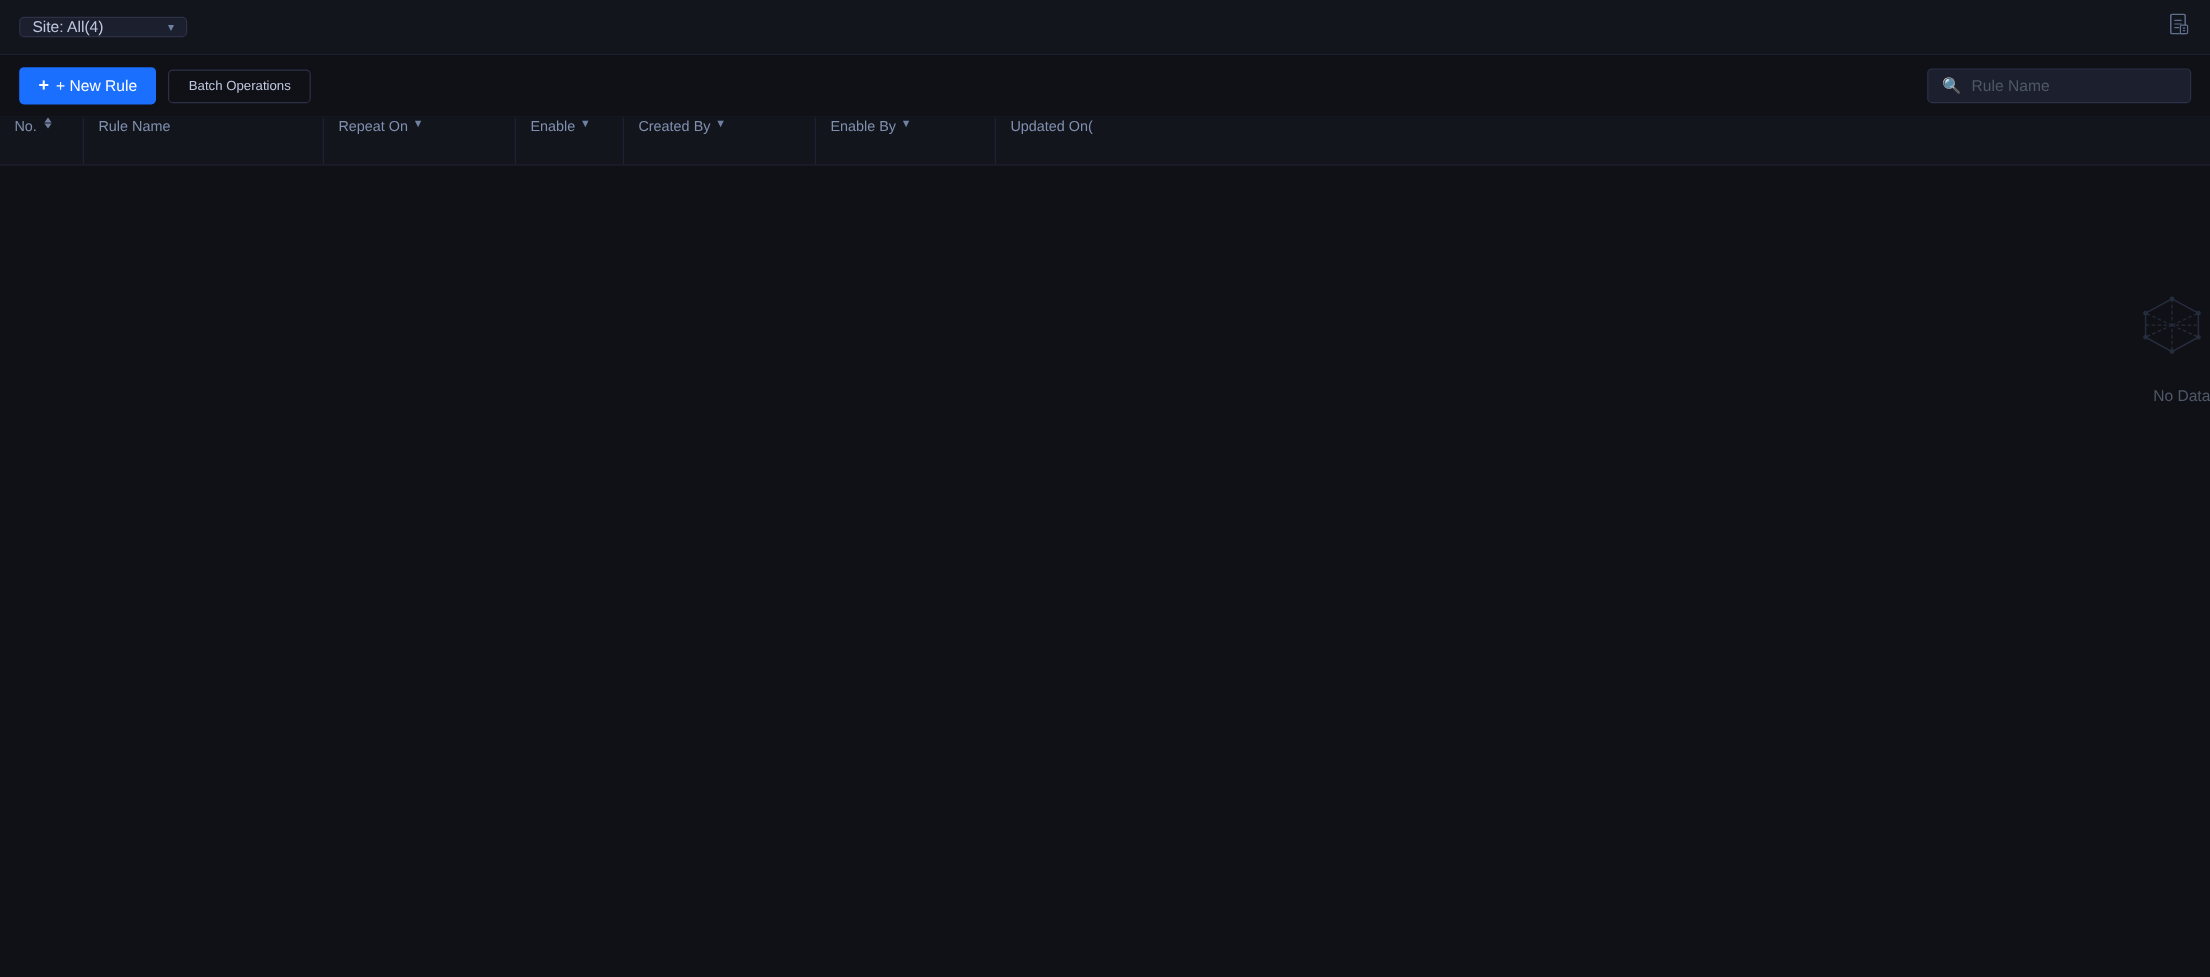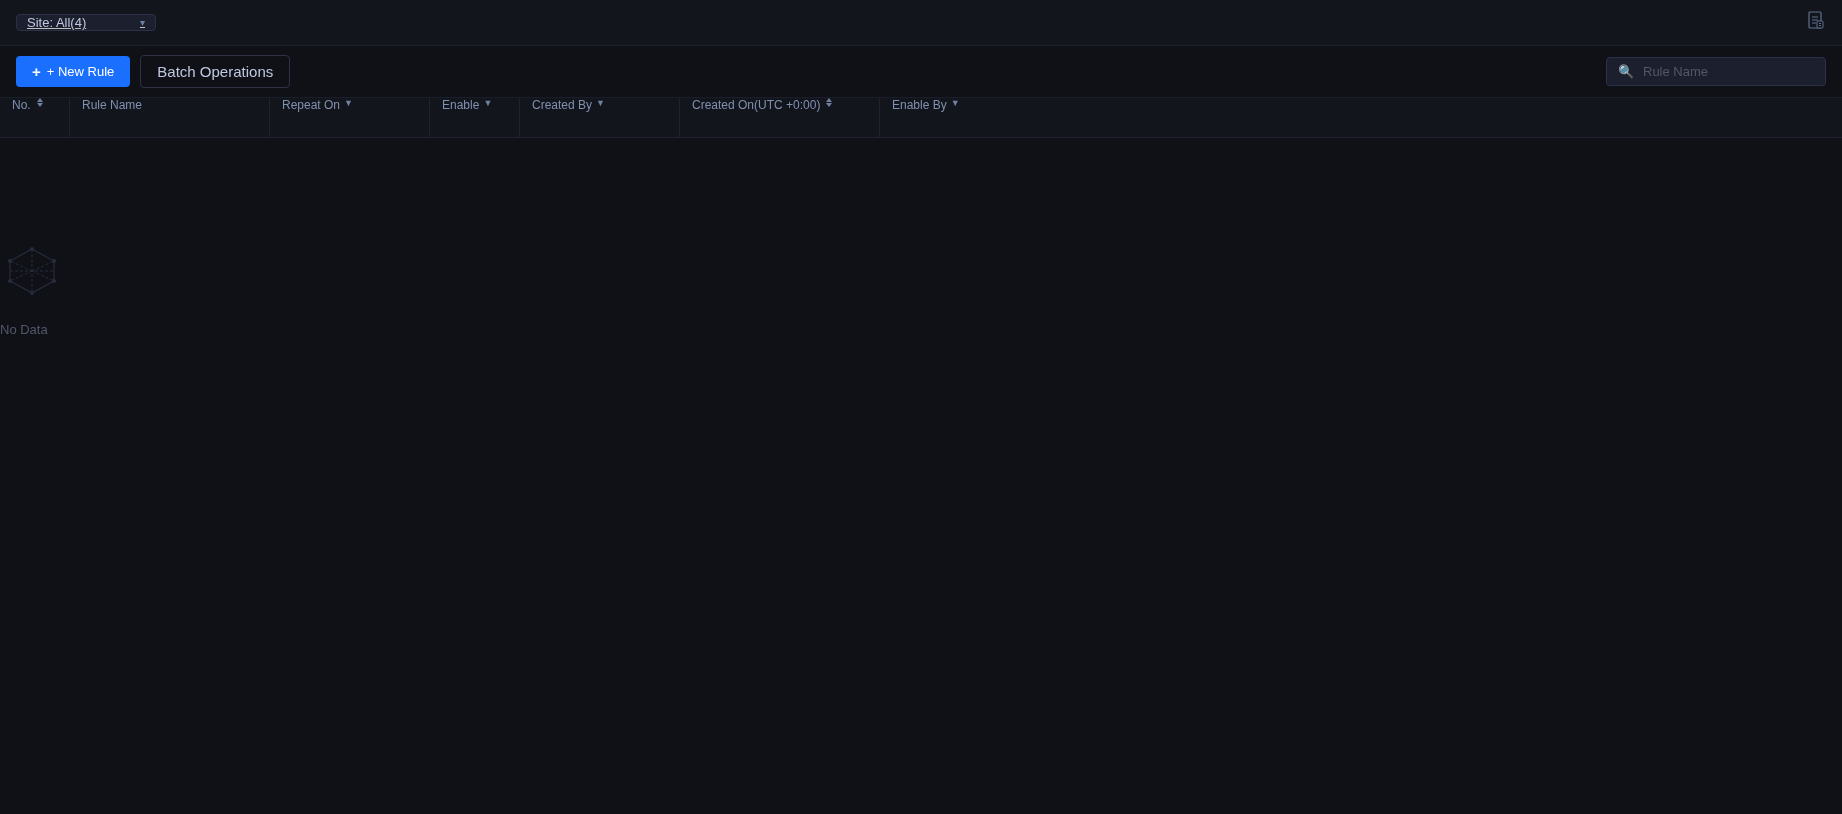--- a/index.html
+++ b/index.html
@@ -31,21 +31,20 @@
     .site-selector {
       display: flex;
       align-items: center;
       background-color: #1c1f2e;
       border: 1px solid #2d3148;
       border-radius: 4px;
       padding: 0 10px;
       cursor: pointer;
       gap: 8px;
       min-width: 140px;
-      text-decoration: underline;
     }
     .site-selector span {
       color: #c0c8e0;
       font-size: 13px;
     }
     .site-selector .chevron {
       color: #7080a0;
       font-size: 10px;
       margin-left: auto;
     }
@@ -95,21 +94,21 @@
       font-size: 15px;
       font-weight: bold;
     }
 
     .btn-batch {
       background-color: transparent;
       color: #c0c8e0;
       border: 1px solid #2d3148;
       border-radius: 4px;
       padding: 7px 16px;
-      font-size: 15px;
+      font-size: 11px;
       cursor: pointer;
     }
 
     .search-box {
       display: flex;
       align-items: center;
       background-color: #1c1f2e;
       border: 1px solid #2d3148;
       border-radius: 4px;
       padding: 6px 12px;
@@ -197,21 +196,21 @@
 
     .filter-icon {
       font-size: 9px;
       color: #7080a0;
     }
 
     
     .no-data-container {
       display: flex;
       flex-direction: column;
-      align-items: flex-start;
+      align-items: flex-end;
       justify-content: center;
       height: 300px;
       gap: 16px;
     }
 
     .no-data-icon {
       opacity: 0.35;
     }
 
     .no-data-text {
@@ -290,33 +289,29 @@
     <div class="th th-enable">
       <span>Enable</span>
       <span class="filter-icon">▼</span>
     </div>
 
     <div class="th th-created-by">
       <span>Created By</span>
       <span class="filter-icon">▼</span>
     </div>
 
-    <div class="th th-created-on">
-      <span>Created On(UTC +0:00)</span>
-      <div class="sort-icon">
-        <span class="sort-up"></span>
-        <span class="sort-down"></span>
-      </div>
-    </div>
 
     <div class="th th-updated-by">
       <span>Enable By</span>
       <span class="filter-icon">▼</span>
     </div>
 
+    <div class="th th-updated-on">
+      <span>Updated On(</span>
+    </div>
 
 
   </div>
 
   <div class="no-data-container">
     <div class="no-data-icon">
       <svg class="cube-svg" viewBox="0 0 64 64" fill="none" xmlns="http://www.w3.org/2000/svg">
 
         <polygon points="32,10 54,22 54,42 32,54 10,42 10,22" fill="none" stroke="#506080" stroke-width="1.2"></polygon>
 

